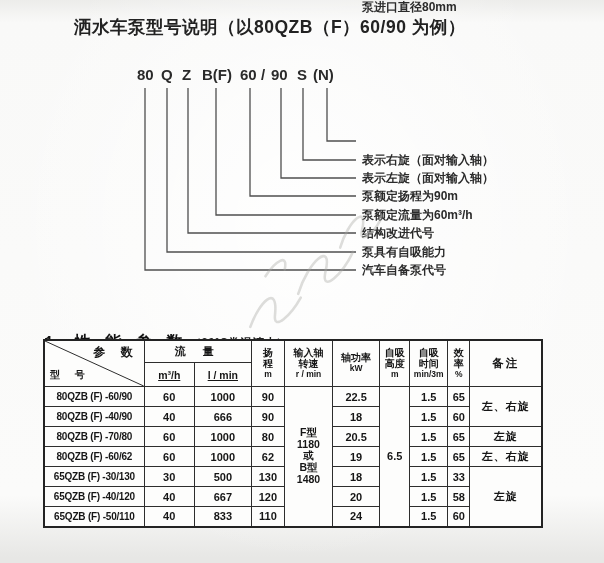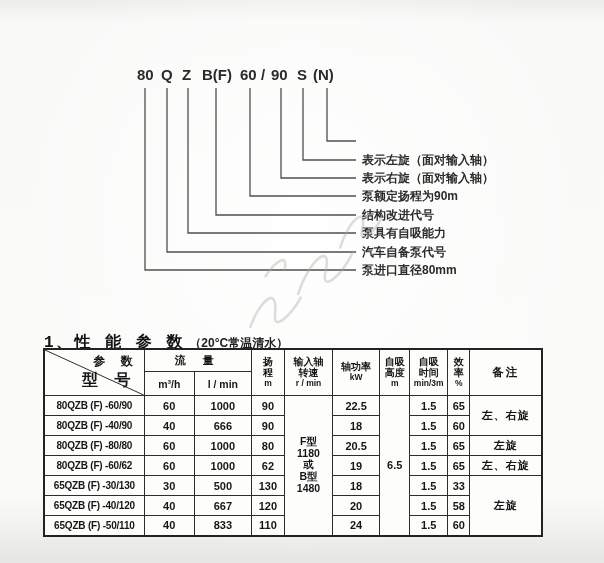--- a/index.html
+++ b/index.html
@@ -48,53 +48,54 @@
   .dlabel:nth-of-type(7){top:245px;}
   .dlabel:nth-of-type(8){top:263px;}
   
   .watermark{position:absolute;left:225px;top:200px;opacity:.38;pointer-events:none;transform:rotate(-8deg);}
   
   .section-heading{position:absolute;left:44px;top:332px;white-space:nowrap;}
   .section-heading .main{font-size:16px;font-weight:bold;letter-spacing:2.5px;color:#111;font-family:Liberation Mono, monospace;}
   .section-heading .note{font-size:12px;font-weight:bold;letter-spacing:0;color:#222;}
   
   table.perf{
-    position:absolute;left:43px;top:348px;
+    position:absolute;left:43px;top:339px;
     width:500px;border-collapse:collapse;table-layout:fixed;
     background:#fdfdfc;
     border:2px solid #232323;
     font-size:11px;font-weight:bold;color:#161616;padding-left:8px;
   }
   table.perf th,table.perf td{
     border:1px solid #2d2d2d;text-align:center;vertical-align:middle;
     padding:0 1px;overflow:hidden;
   }
   thead tr.h1 th{height:21px;}
   thead tr.h2 th{height:23px;}
   tbody tr{height:20px;}
   .pre{white-space:pre-line;line-height:1.05;}
   .h-label{display:block;font-size:10px;line-height:1.08;white-space:pre-line;}
   .h-unit{display:block;font-size:8.5px;line-height:1.1;}
   th.flow-h{font-size:11px;letter-spacing:7px;}
-  th.sub{font-size:10.5px;}
+  th.sub{font-size:10.5px;text-decoration:underline;}
   th.remark-h{font-size:11.5px;letter-spacing:2px;}
   td.model{font-size:10px;letter-spacing:-0.2px;}
   td.speed-val{font-size:10.5px;line-height:1.12;}
   td.remark{font-size:11px;letter-spacing:1px;}
   
   th.corner{position:relative;padding:0;}
   th.corner svg{position:absolute;left:0;top:0;width:100%;height:100%;}
   .corner-param{position:absolute;top:3px;right:5px;font-size:12px;letter-spacing:6px;}
-  .corner-model{position:absolute;bottom:4px;left:5px;font-size:16px;letter-spacing:6px;margin-left:32px;}
+  .corner-model{position:absolute;bottom:4px;left:5px;font-size:10px;letter-spacing:6px;}
 </style>
 </head>
 <body>
 
 <div class="page">
 
+  <h1 class="title">洒水车泵型号说明（以80QZB（F）60/90 为例）</h1>
 
   <div class="model-code">
     <span class="tok">80</span>
     <span class="tok">Q</span>
     <span class="tok">Z</span>
     <span class="tok">B(F)</span>
     <span class="tok">60</span>
     <span class="tok">/</span>
     <span class="tok">90</span>
     <span class="tok">S</span>
@@ -107,23 +108,24 @@
       <path d="M303,88 V160 H356"></path>
       <path d="M281,88 V178 H356"></path>
       <path d="M250,88 V196 H356"></path>
       <path d="M216,88 V215 H356"></path>
       <path d="M188,88 V233 H356"></path>
       <path d="M167,88 V252 H356"></path>
       <path d="M145,88 V270 H356"></path>
     </g>
   </svg>
 
+  <div class="dlabel">表示右旋（面对输入轴）</div>
   <div class="dlabel">表示左旋（面对输入轴）</div>
-  <div class="dlabel">表示右旋（面对输入轴）</div>
   <div class="dlabel">泵额定扬程为90m</div>
+  <div class="dlabel">泵额定流量为60m³/h</div>
   <div class="dlabel">结构改进代号</div>
   <div class="dlabel">泵具有自吸能力</div>
   <div class="dlabel">汽车自备泵代号</div>
   <div class="dlabel">泵进口直径80mm</div>
 
   <svg class="watermark" width="170" height="140" viewBox="0 0 170 140">
     <g fill="none" stroke="#a8a8a4" stroke-width="2.6" stroke-linecap="round">
       <path d="M18,118 C30,95 52,78 44,110 C40,126 60,112 72,96"></path>
       <path d="M70,92 C85,60 112,44 100,74 C92,96 118,78 130,58"></path>
       <path d="M118,52 C130,26 152,12 142,38 C136,54 158,40 164,26"></path>
@@ -215,21 +217,21 @@
       <tr>
         <td class="model">80QZB (F) -40/90</td>
         <td>40</td>
         <td>666</td>
         <td>90</td>
         <td>18</td>
         <td>1.5</td>
         <td>60</td>
       </tr>
       <tr>
-        <td class="model">80QZB (F) -80/80</td>
+        <td class="model">80QZB (F) -70/80</td>
         <td>60</td>
         <td>1000</td>
         <td>80</td>
         <td>20.5</td>
         <td>1.5</td>
         <td>65</td>
         <td class="remark">左旋</td>
       </tr>
       <tr>
         <td class="model">80QZB (F) -60/62</td>

